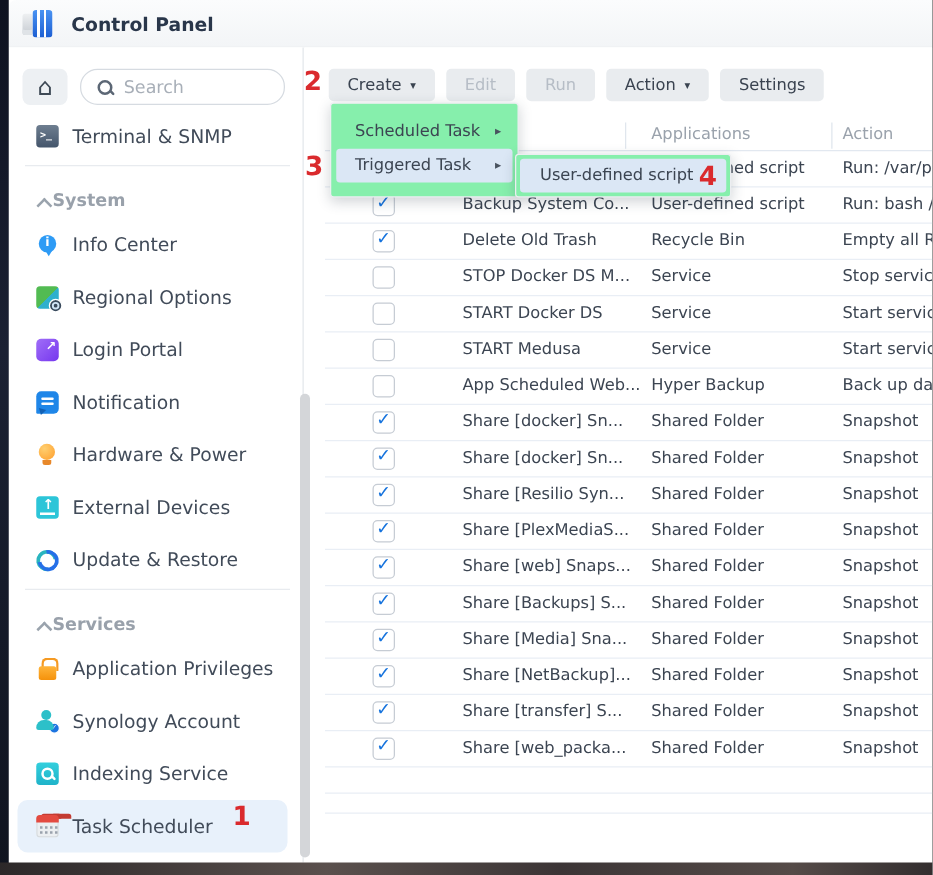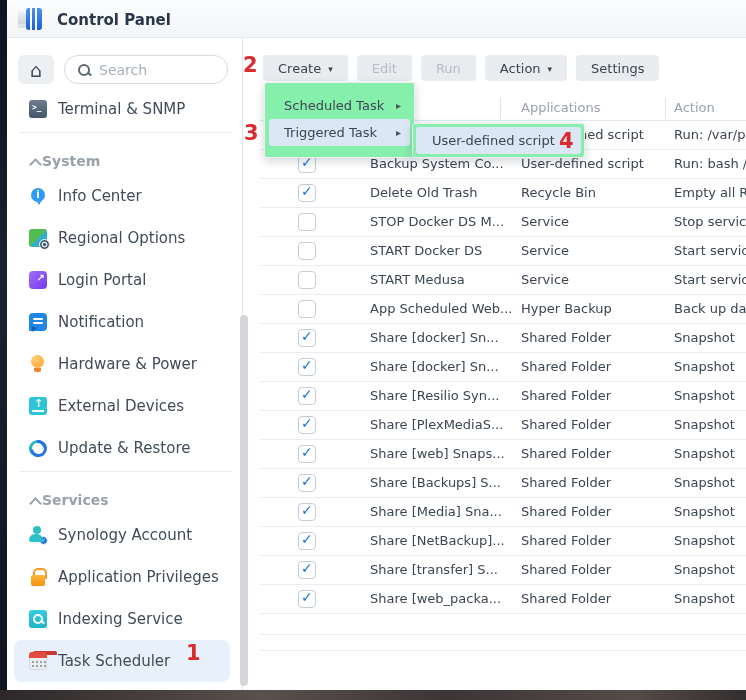--- a/index.html
+++ b/index.html
@@ -210,29 +210,29 @@
   </div>
 
   <div class="side-divider"></div>
 
   <div class="side-section">
     <span class="chev"></span>
     <span class="lbl">Services</span>
   </div>
 
   <div class="side-item">
+    <span class="ic ic-lock"></span>
+    <span class="lbl">Application Privileges</span>
+  </div>
+
+  <div class="side-item">
     <span class="ic ic-account">
               <span class="badge">✓</span>
             </span>
     <span class="lbl">Synology Account</span>
-  </div>
-
-  <div class="side-item">
-    <span class="ic ic-lock"></span>
-    <span class="lbl">Application Privileges</span>
   </div>
 
   <div class="side-item">
     <span class="ic ic-indexing"></span>
     <span class="lbl">Indexing Service</span>
   </div>
 
   <div class="side-item selected">
     <span class="ic ic-calendar"></span>
     <span class="lbl">Task Scheduler</span>

